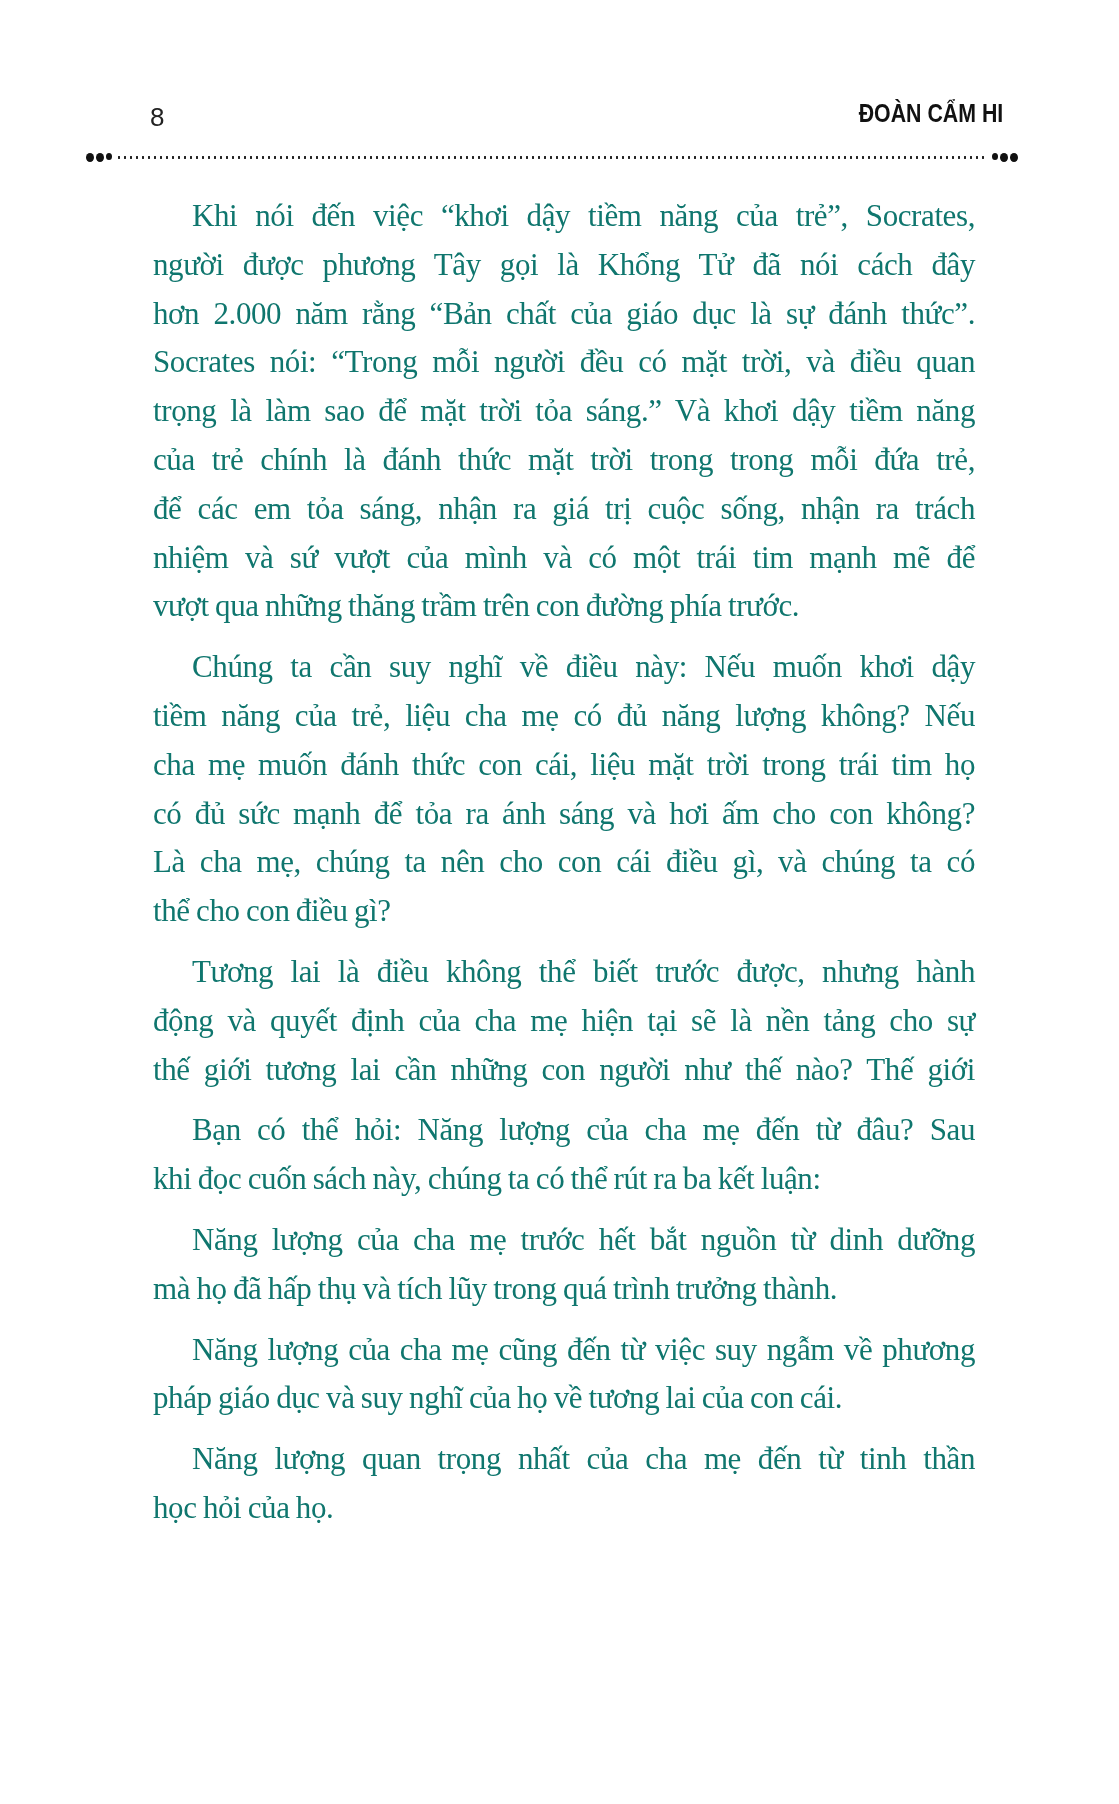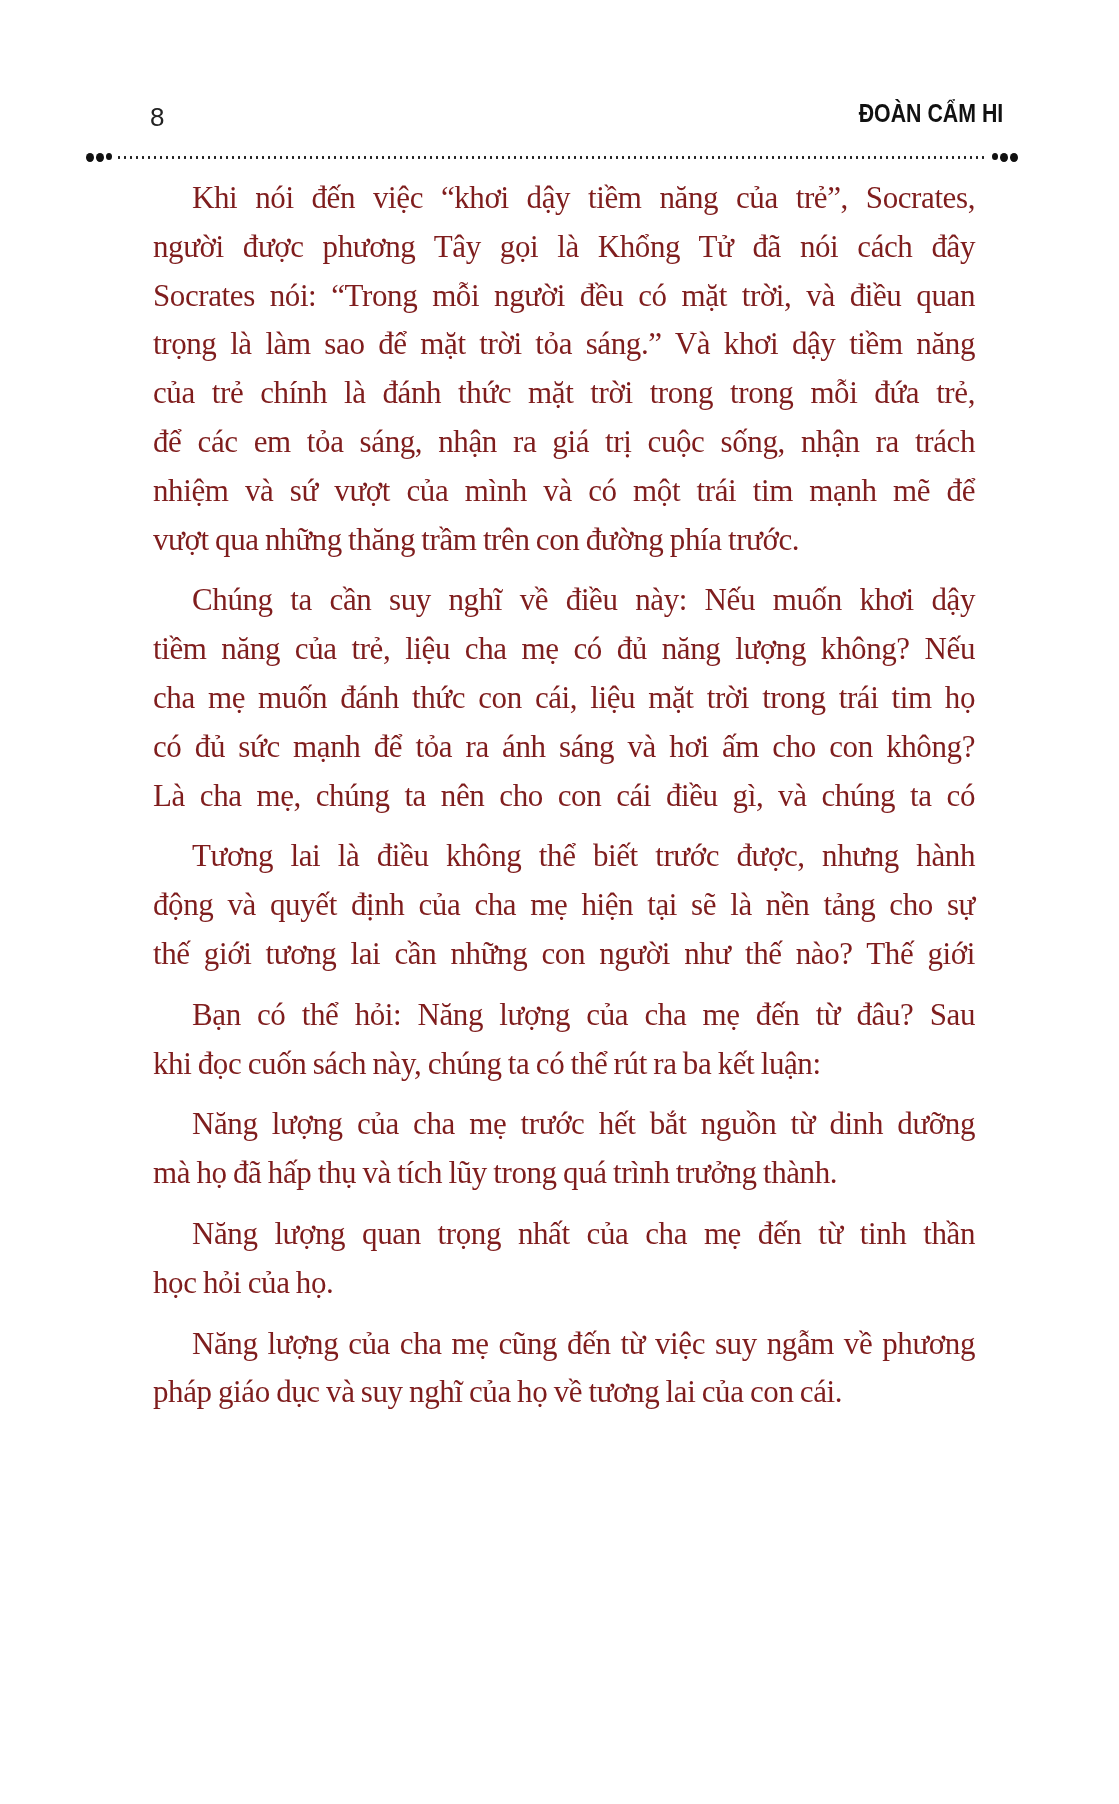--- a/index.html
+++ b/index.html
@@ -6,21 +6,21 @@
     body { width: 1119px; height: 1804px; position: relative; overflow: hidden; }
     .page { position: absolute; left: 0; top: 0; width: 1119px; height: 1804px; background: #fff; color: #111; }
     .running-head { position: absolute; top: 92px; left: 150px; right: 116px; height: 40px; }
     .page-num { position: absolute; left: 0; top: 10px; font-family: "Liberation Sans", sans-serif; font-size: 26px; color: #222; }
     .book-author { position: absolute; right: 0; top: 6px; font-family: "Liberation Sans", sans-serif; font-weight: bold; font-size: 26px; letter-spacing: 0px; transform: scaleX(0.82); transform-origin: right center; color: #111; }
     .rule { position: absolute; top: 150px; left: 86px; width: 932px; height: 14px; display: flex; align-items: center; }
     .rule .dots-big { display: flex; gap: 2px; }
     .rule .dot { width: 8px; height: 9px; border-radius: 50%; background: #111; }
     .rule .dot.sm { width: 6px; height: 7px; }
     .rule .line { flex: 1; height: 3px; margin: 0 4px; background-image: radial-gradient(circle, #222 1.1px, transparent 1.4px); background-size: 6px 3px; background-repeat: repeat-x; }
-    .body-text { position: absolute; top: 174px; left: 153px; width: 822px; font-family: "Liberation Serif", serif; font-size: 31px; line-height: 48.8px; color: #7f1d1d; }
+    .body-text { position: absolute; top: 192px; left: 153px; width: 822px; font-family: "Liberation Serif", serif; font-size: 31px; line-height: 48.8px; color: #0f766e; }
     .para { margin: 0 0 12px 0; text-indent: 39px; text-align: justify; text-align-last: left; letter-spacing: -0.4px; word-spacing: -1px; }
     .para .ln { display: block; text-align: justify; text-align-last: justify; }
     .para .ln.last { text-align-last: left; }
     .para .ln.first { text-indent: 39px; }
   </style>
 </head>
 <body>
 
 <div class="page">
 
@@ -40,56 +40,58 @@
       <span class="dot sm"></span>
       <span class="dot"></span>
       <span class="dot"></span>
     </div>
   </div>
 
   <div class="body-text">
     <p class="para" style="text-indent:0">
       <span class="ln first">Khi nói đến việc “khơi dậy tiềm năng của trẻ”, Socrates,</span>
       <span class="ln">người được phương Tây gọi là Khổng Tử đã nói cách đây</span>
+      <span class="ln">hơn 2.000 năm rằng “Bản chất của giáo dục là sự đánh thức”.</span>
       <span class="ln">Socrates nói: “Trong mỗi người đều có mặt trời, và điều quan</span>
       <span class="ln">trọng là làm sao để mặt trời tỏa sáng.” Và khơi dậy tiềm năng</span>
       <span class="ln">của trẻ chính là đánh thức mặt trời trong trong mỗi đứa trẻ,</span>
       <span class="ln">để các em tỏa sáng, nhận ra giá trị cuộc sống, nhận ra trách</span>
       <span class="ln">nhiệm và sứ vượt của mình và có một trái tim mạnh mẽ để</span>
       <span class="ln last">vượt qua những thăng trầm trên con đường phía trước.</span>
     </p>
 
     <p class="para" style="text-indent:0">
       <span class="ln first">Chúng ta cần suy nghĩ về điều này: Nếu muốn khơi dậy</span>
       <span class="ln">tiềm năng của trẻ, liệu cha mẹ có đủ năng lượng không? Nếu</span>
       <span class="ln">cha mẹ muốn đánh thức con cái, liệu mặt trời trong trái tim họ</span>
       <span class="ln">có đủ sức mạnh để tỏa ra ánh sáng và hơi ấm cho con không?</span>
       <span class="ln">Là cha mẹ, chúng ta nên cho con cái điều gì, và chúng ta có</span>
+      <span class="ln last">thể cho con điều gì?</span>
     </p>
 
     <p class="para" style="text-indent:0">
       <span class="ln first">Tương lai là điều không thể biết trước được, nhưng hành</span>
       <span class="ln">động và quyết định của cha mẹ hiện tại sẽ là nền tảng cho sự</span>
       <span class="ln">thế giới tương lai cần những con người như thế nào? Thế giới</span>
     </p>
 
     <p class="para" style="text-indent:0">
       <span class="ln first">Bạn có thể hỏi: Năng lượng của cha mẹ đến từ đâu? Sau</span>
       <span class="ln last">khi đọc cuốn sách này, chúng ta có thể rút ra ba kết luận:</span>
     </p>
 
     <p class="para" style="text-indent:0">
       <span class="ln first">Năng lượng của cha mẹ trước hết bắt nguồn từ dinh dưỡng</span>
       <span class="ln last">mà họ đã hấp thụ và tích lũy trong quá trình trưởng thành.</span>
     </p>
 
     <p class="para" style="text-indent:0">
-      <span class="ln first">Năng lượng quan trọng nhất của cha mẹ đến từ tinh thần</span>
-      <span class="ln last">học hỏi của họ.</span>
+      <span class="ln first">Năng lượng của cha mẹ cũng đến từ việc suy ngẫm về phương</span>
+      <span class="ln last">pháp giáo dục và suy nghĩ của họ về tương lai của con cái.</span>
     </p>
 
     <p class="para" style="text-indent:0">
-      <span class="ln first">Năng lượng của cha mẹ cũng đến từ việc suy ngẫm về phương</span>
-      <span class="ln last">pháp giáo dục và suy nghĩ của họ về tương lai của con cái.</span>
+      <span class="ln first">Năng lượng quan trọng nhất của cha mẹ đến từ tinh thần</span>
+      <span class="ln last">học hỏi của họ.</span>
     </p>
   </div>
 
 </div>
 
 </body></html>

